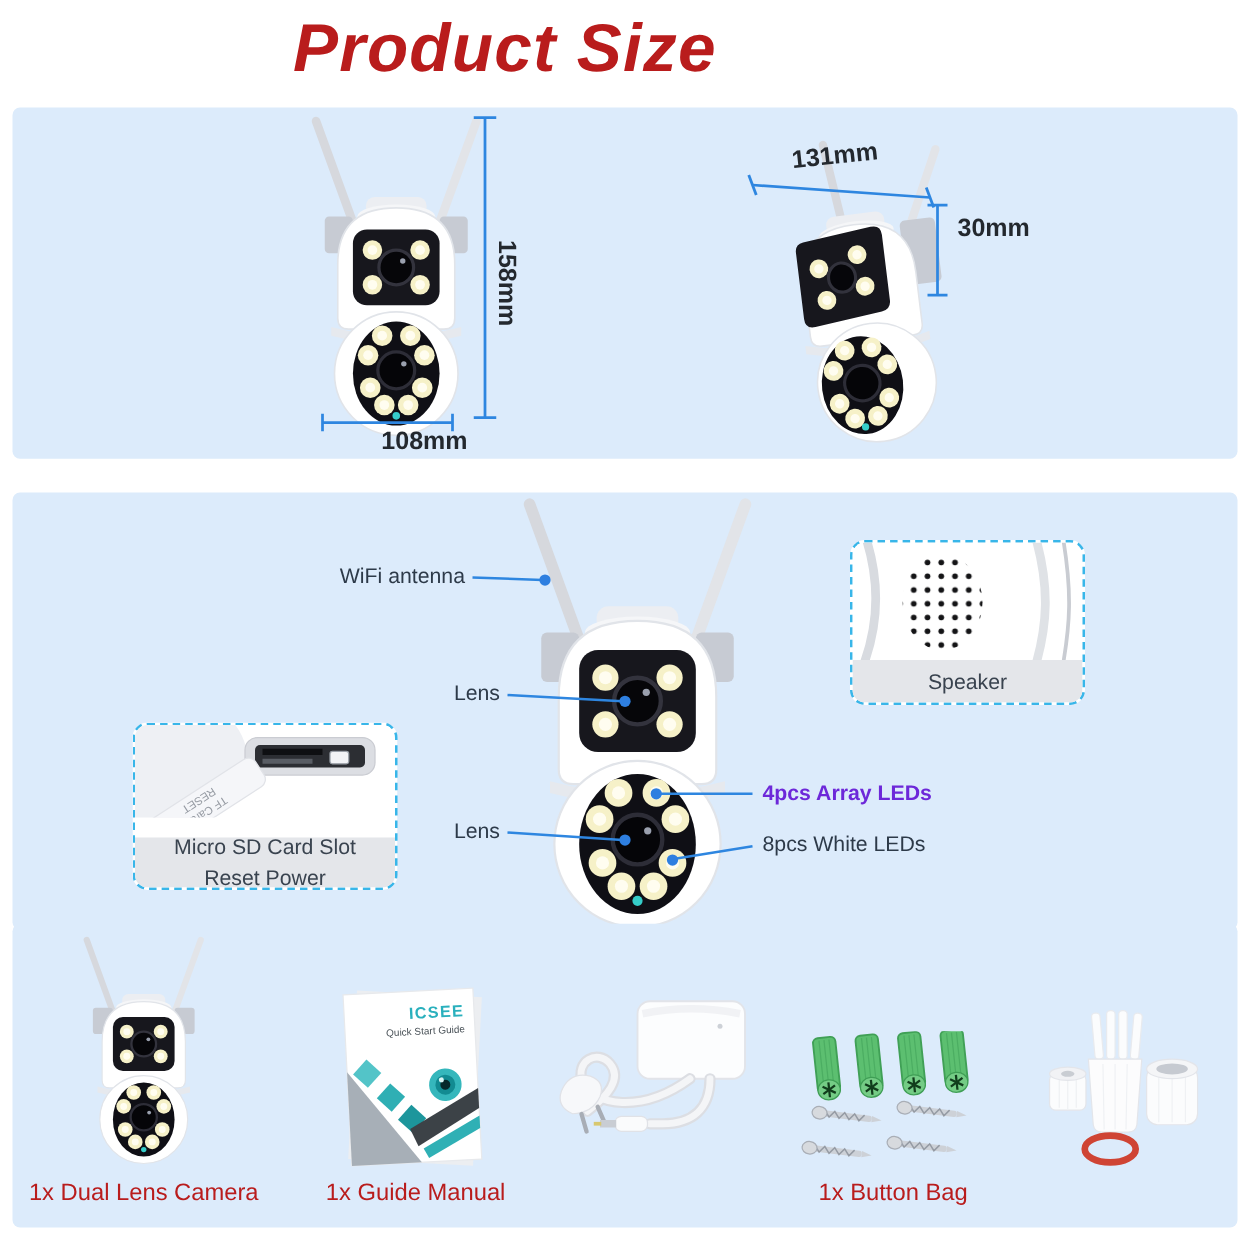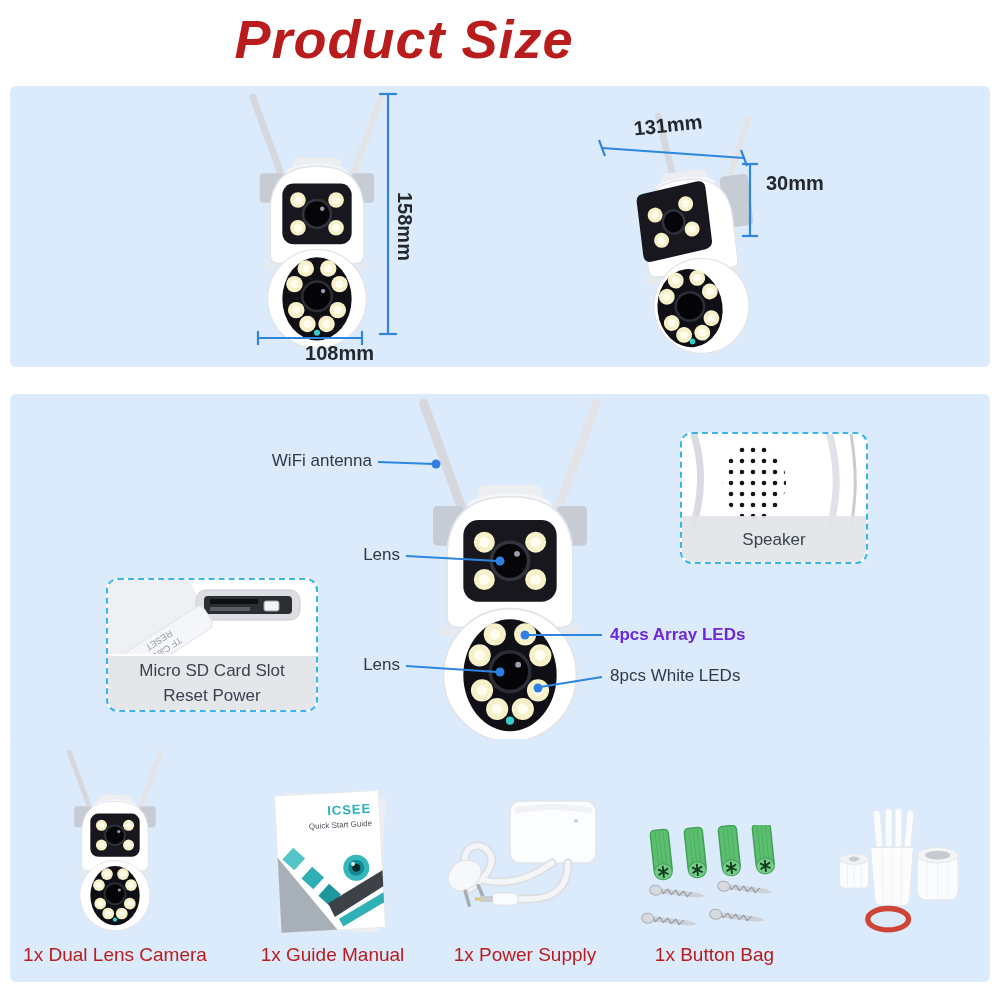--- a/index.html
+++ b/index.html
@@ -201,21 +201,21 @@
     <span class="lbl" style="left:600px;top:272px">8pcs White LEDs</span>
 
     <div class="inset" style="left:670px;top:38px;width:184px;height:128px">
       <svg width="180" height="94" viewBox="0 0 180 94">
         <rect width="180" height="94" fill="#ffffff"></rect>
         <path d="M10 -6 C 22 30, 22 64, 8 100" stroke="#d8dbe0" stroke-width="7" fill="none"></path>
         <path d="M146 -6 C 158 36, 156 66, 146 100" stroke="#dfe2e6" stroke-width="7" fill="none"></path>
         <path d="M168 -6 C 176 40, 174 66, 168 100" stroke="#c9ccd2" stroke-width="3" fill="none"></path>
         <ellipse cx="72" cy="48" rx="32" ry="38" fill="url(#dotp)"></ellipse>
       </svg>
-      <div class="inset-bar" style="height:46px">
+      <div class="inset-bar" style="height:34px">
         <span>Speaker</span>
       </div>
     </div>
 
     <div class="inset" style="left:96px;top:184px;width:208px;height:130px">
       <svg width="204" height="74" viewBox="0 0 204 74">
         <rect width="204" height="74" fill="#ffffff"></rect>
         <ellipse cx="28" cy="28" rx="62" ry="52" fill="#eef0f4"></ellipse>
         <rect x="88" y="10" width="104" height="30" rx="10" fill="#dcdee3" stroke="#caccd2"></rect>
         <rect x="96" y="16" width="88" height="18" rx="4" fill="#2c2e33"></rect>
@@ -223,21 +223,21 @@
         <rect x="102" y="27" width="40" height="4" fill="#595d64"></rect>
         <rect x="156" y="21" width="15" height="10" rx="2" fill="#f2f3f6" stroke="#9aa0a8"></rect>
         <g transform="rotate(-33 96 36)">
           <rect x="-28" y="24" width="128" height="26" rx="7" fill="#f5f6f9" stroke="#e1e3e8"></rect>
           <g transform="rotate(180 36 37)" fill="#969ba3" font-size="9">
             <text x="8" y="34">TF Card</text>
             <text x="12" y="45">RESET</text>
           </g>
         </g>
       </svg>
-      <div class="inset-bar" style="height:54px">
+      <div class="inset-bar" style="height:40px">
         <span>Micro SD Card Slot</span>
         <span>Reset Power</span>
       </div>
     </div>
   </section>
 
   <section class="panel panel-package">
 
     <svg class="abs" style="left:35px;top:8px" width="140" height="185" viewBox="0 0 200 300">
         <use href="#cam-front"></use>
@@ -386,17 +386,16 @@
           <line x1="113" y1="76" x2="113" y2="118" stroke="#eff1f4"></line>
           <line x1="124" y1="76" x2="124" y2="118" stroke="#eff1f4"></line>
         <ellipse cx="113" cy="74" rx="21" ry="8" fill="#f4f5f7" stroke="#e3e5ea"></ellipse>
         <ellipse cx="113" cy="74" rx="13" ry="4.5" fill="#c6cad1"></ellipse>
       </g>
       <ellipse cx="62" cy="140" rx="21" ry="11" fill="none" stroke="#cf4434" stroke-width="5.5"></ellipse>
     </svg>
 
     <span class="pkg-label" style="left:0;width:210px">1x Dual Lens Camera</span>
     <span class="pkg-label" style="left:240px;width:165px">1x Guide Manual</span>
-    <span class="pkg-label" style="left:420px;width:190px">1x Power Supply</span>
     <span class="pkg-label" style="left:622px;width:165px">1x Button Bag</span>
   </section>
 
 </div>
 
 </body></html>

